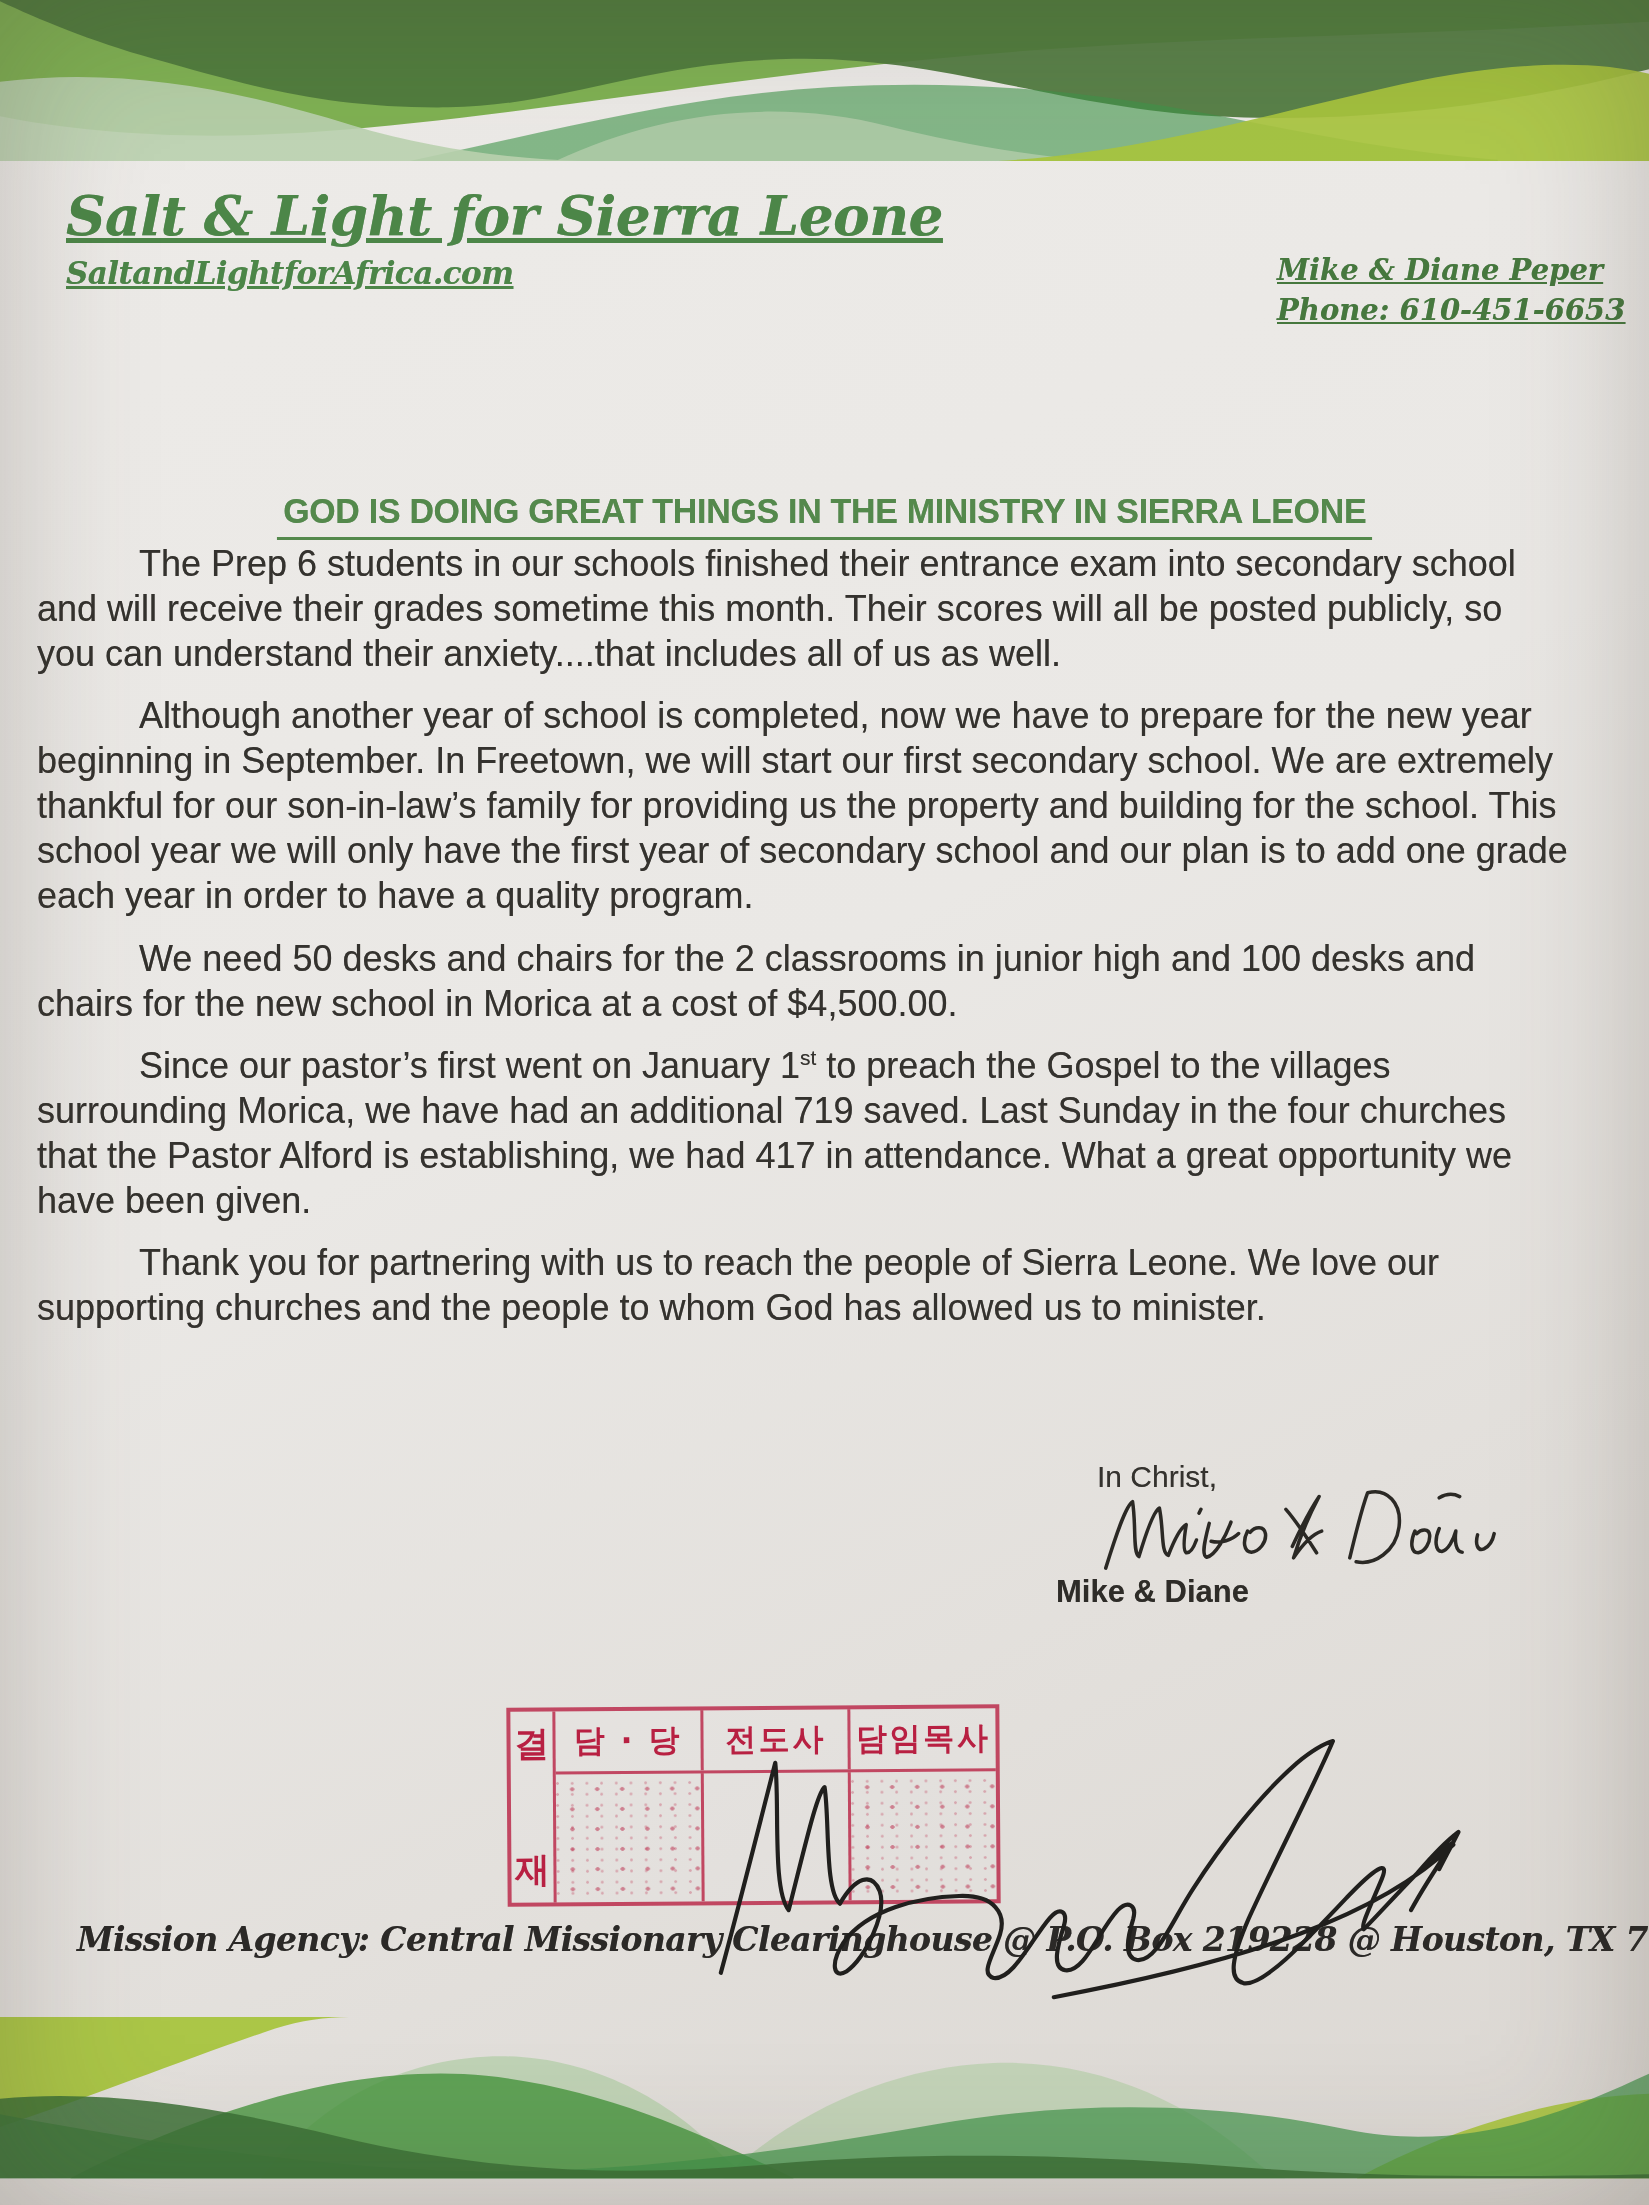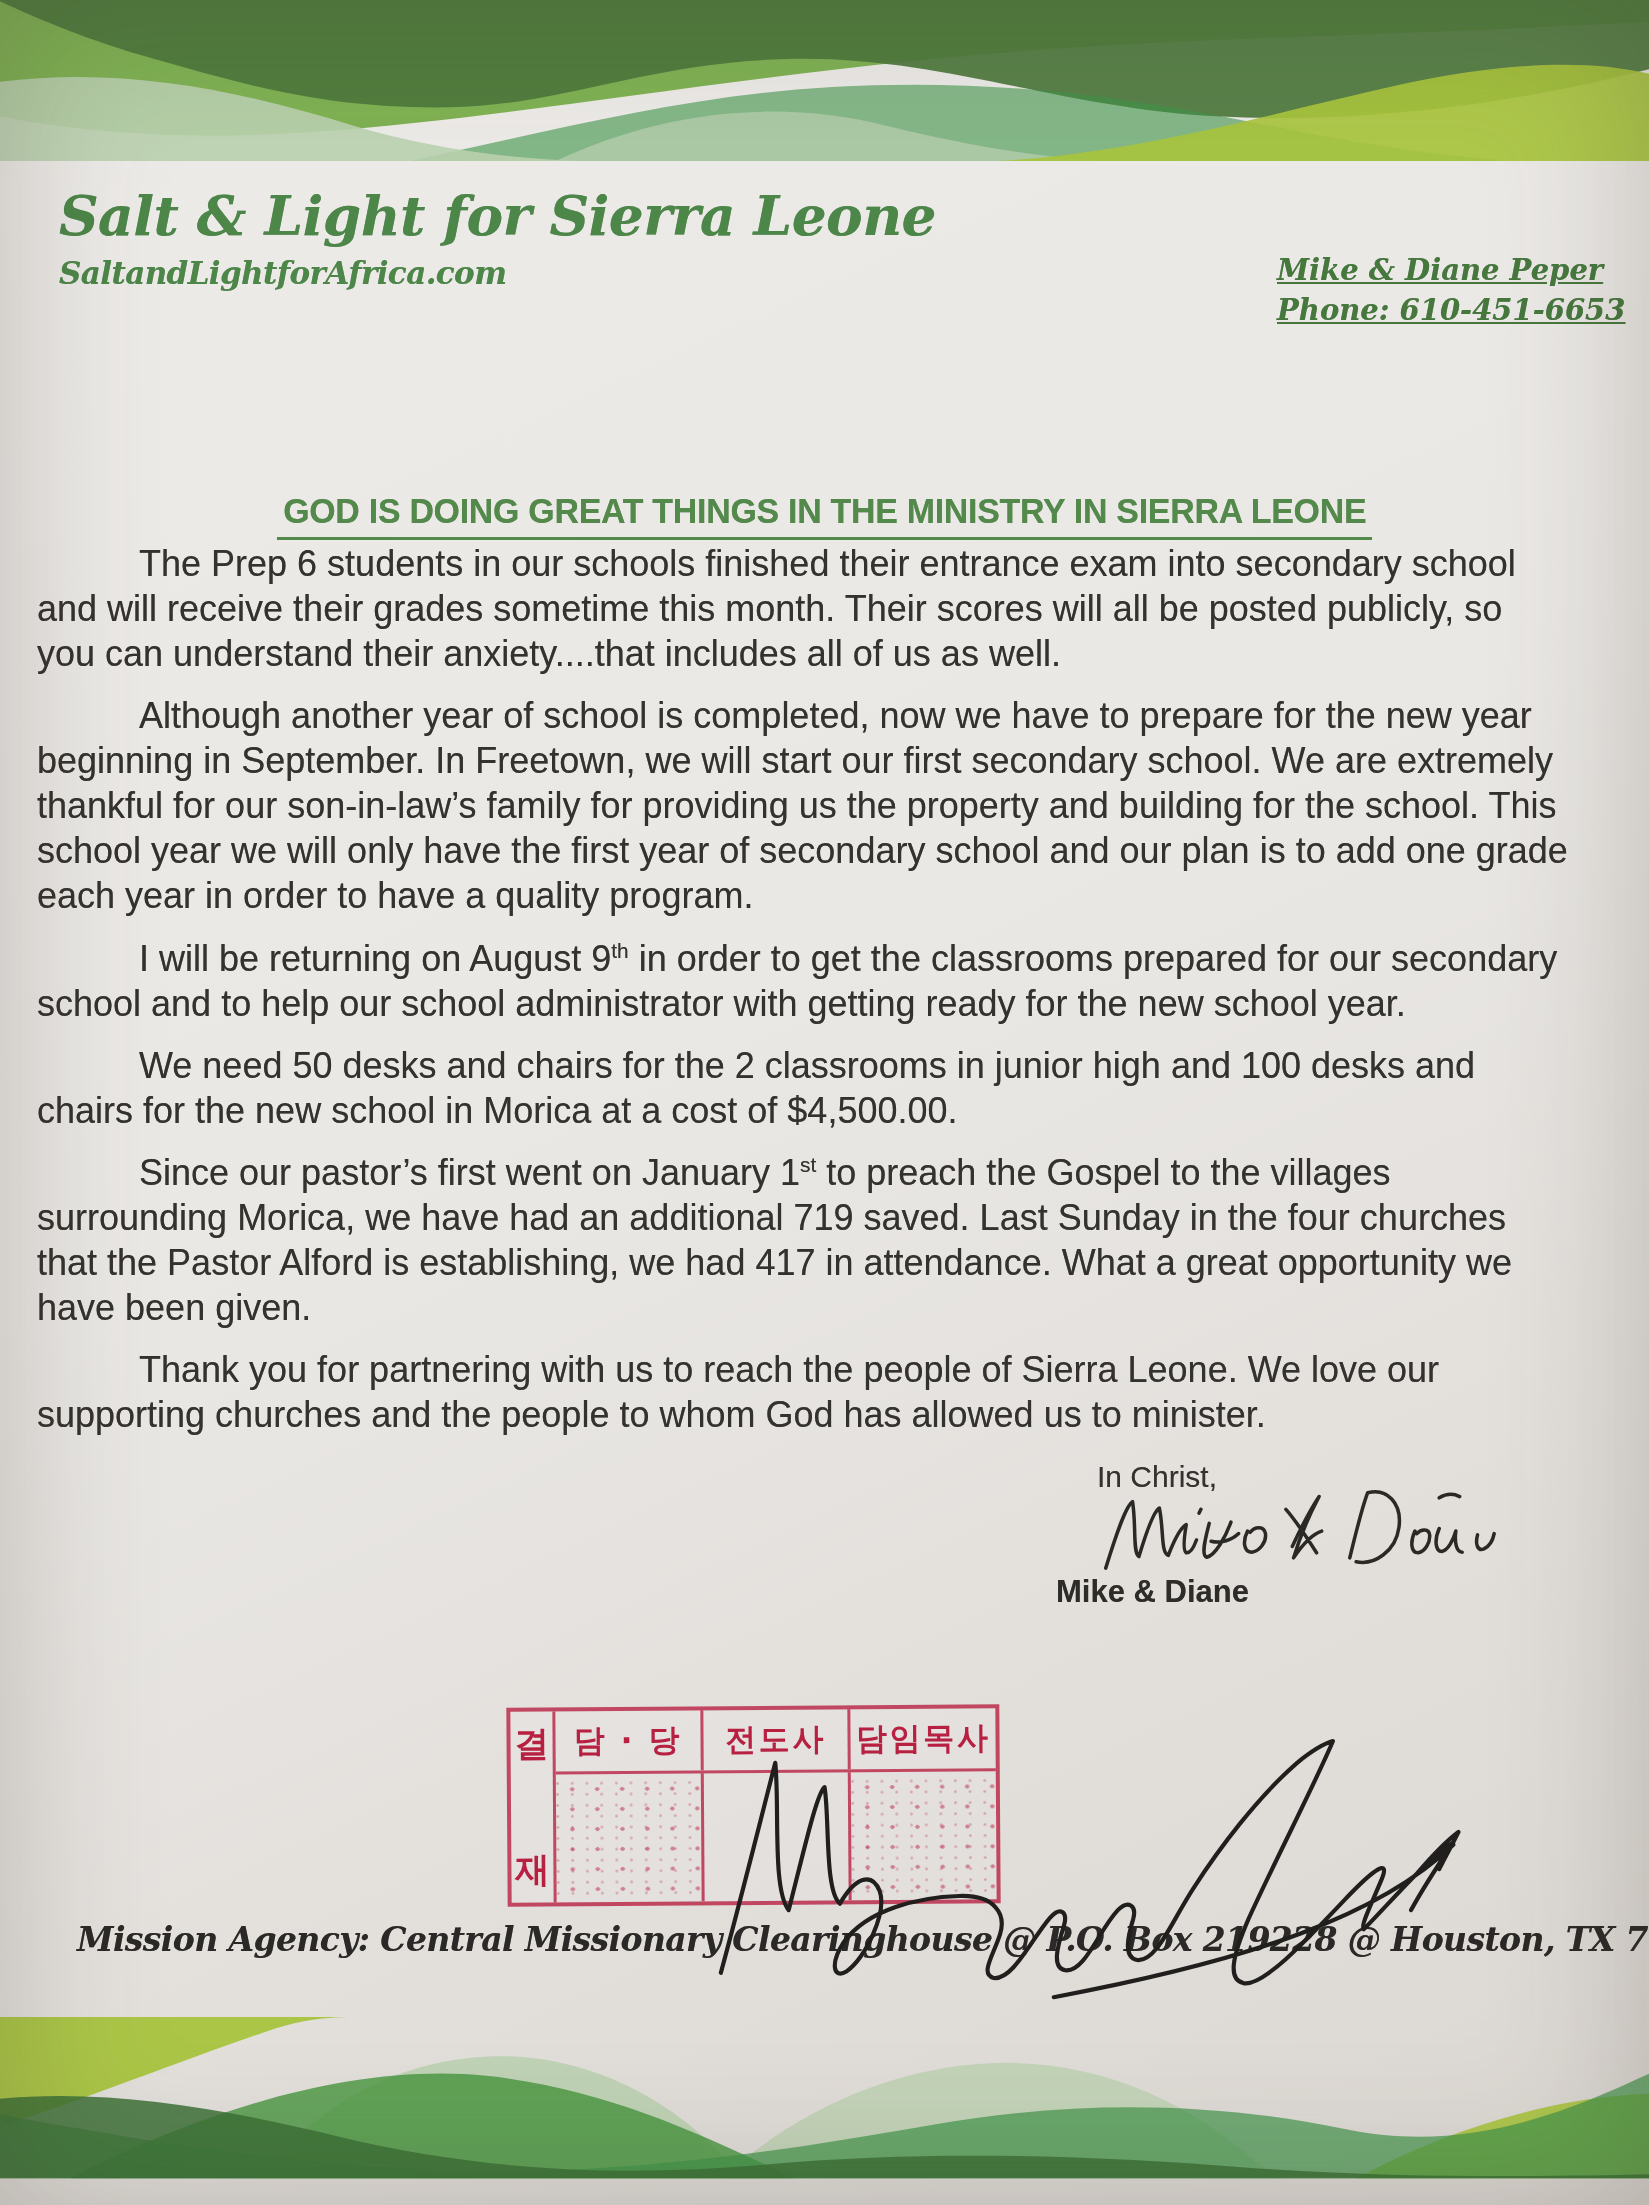--- a/index.html
+++ b/index.html
@@ -6,21 +6,21 @@
   .page{
     position:relative;width:1650px;height:2205px;overflow:hidden;
     background:linear-gradient(155deg,#edebe8 0%,#eae8e5 45%,#dbd7d2 100%);
     font-family:"Liberation Sans","DejaVu Sans",sans-serif;
   }
   .vignette{position:absolute;inset:0;box-shadow:inset 0 0 154px rgba(72,62,50,.28);pointer-events:none;z-index:40;}
   .wave{position:absolute;left:0;width:1650px;display:block;}
   .wave-top{top:0;height:161px;}
   .wave-bottom{top:2017px;height:188px;}
 
-  .logo-block{position:absolute;top:187px;left:59px;color:#4c8648;z-index:5;}
+  .logo-block{position:absolute;top:187px;left:66px;color:#4c8648;z-index:5;text-decoration:underline;}
   .org-name{
     font-family:"DejaVu Serif","Liberation Serif",serif;font-style:italic;font-weight:bold;
     font-size:55px;letter-spacing:-0.6px;line-height:1.05;
     text-shadow:0 0 0.6px rgba(60,110,60,.55);
   }
   .org-site{
     margin-top:10.2px;font-family:"DejaVu Serif","Liberation Serif",serif;font-style:italic;font-weight:bold;
     font-size:31px;letter-spacing:-0.6px;text-shadow:0 0 0.6px rgba(60,110,60,.5);
   }
   .contact-block{
@@ -98,21 +98,20 @@
     <div>Phone:  610-451-6653</div>
   </div>
 
   <div class="title-wrap">
     <span class="letter-title">GOD IS DOING GREAT THINGS IN THE MINISTRY IN SIERRA LEONE</span>
   </div>
 
   <div class="body-text" id="para-container">
       <p class="para"><span>The Prep 6 students in our schools finished their entrance exam into secondary school and will receive their grades sometime this month.  Their scores will all be posted publicly, so you can understand their anxiety....that includes all of us as well.</span></p>
       <p class="para"><span>Although another year of school is completed, now we have to prepare for the new year beginning in September.  In Freetown, we will start our first secondary school.  We are extremely thankful for our son-in-law’s family for providing us the property and building for the school.  This school year we will only have the first year of secondary school and our plan is to add one grade each year in order to have a quality program.</span></p>
-      <p class="para"><span>I will be returning on August 9</span><sup>th</sup><span> in order to get the classrooms prepared for our secondary school and to help our school administrator with getting ready for the new school year.</span></p>
       <p class="para"><span>We need 50 desks and chairs for the 2 classrooms in junior high and 100 desks and chairs for the new school in Morica at a cost of $4,500.00.</span></p>
       <p class="para"><span>Since our pastor’s first went on January 1</span><sup>st</sup><span> to preach the Gospel to the villages surrounding Morica, we have had an additional 719 saved.  Last Sunday in the four churches that the Pastor Alford is establishing, we had 417 in attendance.  What a great opportunity we have been given.</span></p>
       <p class="para"><span>Thank you for partnering with us to reach the people of Sierra Leone.  We love our supporting churches and the people to whom God has allowed us to minister.</span></p>
     </div>
 
   <div class="closing-salutation">In Christ,</div>
   <svg class="sig-mike" width="422" height="115" viewBox="0 0 660 180" aria-label="Mike &amp; Diane">
     <path fill="none" stroke="#2b2925" stroke-width="5.5" stroke-linecap="round" stroke-linejoin="round" d="
       M40,152 C58,94 72,54 82,48 C88,86 82,128 92,134 C104,94 116,62 124,58 C131,92 126,128 138,132
       C148,106 158,88 166,84 C163,102 160,124 166,128 C172,129 178,119 182,108

